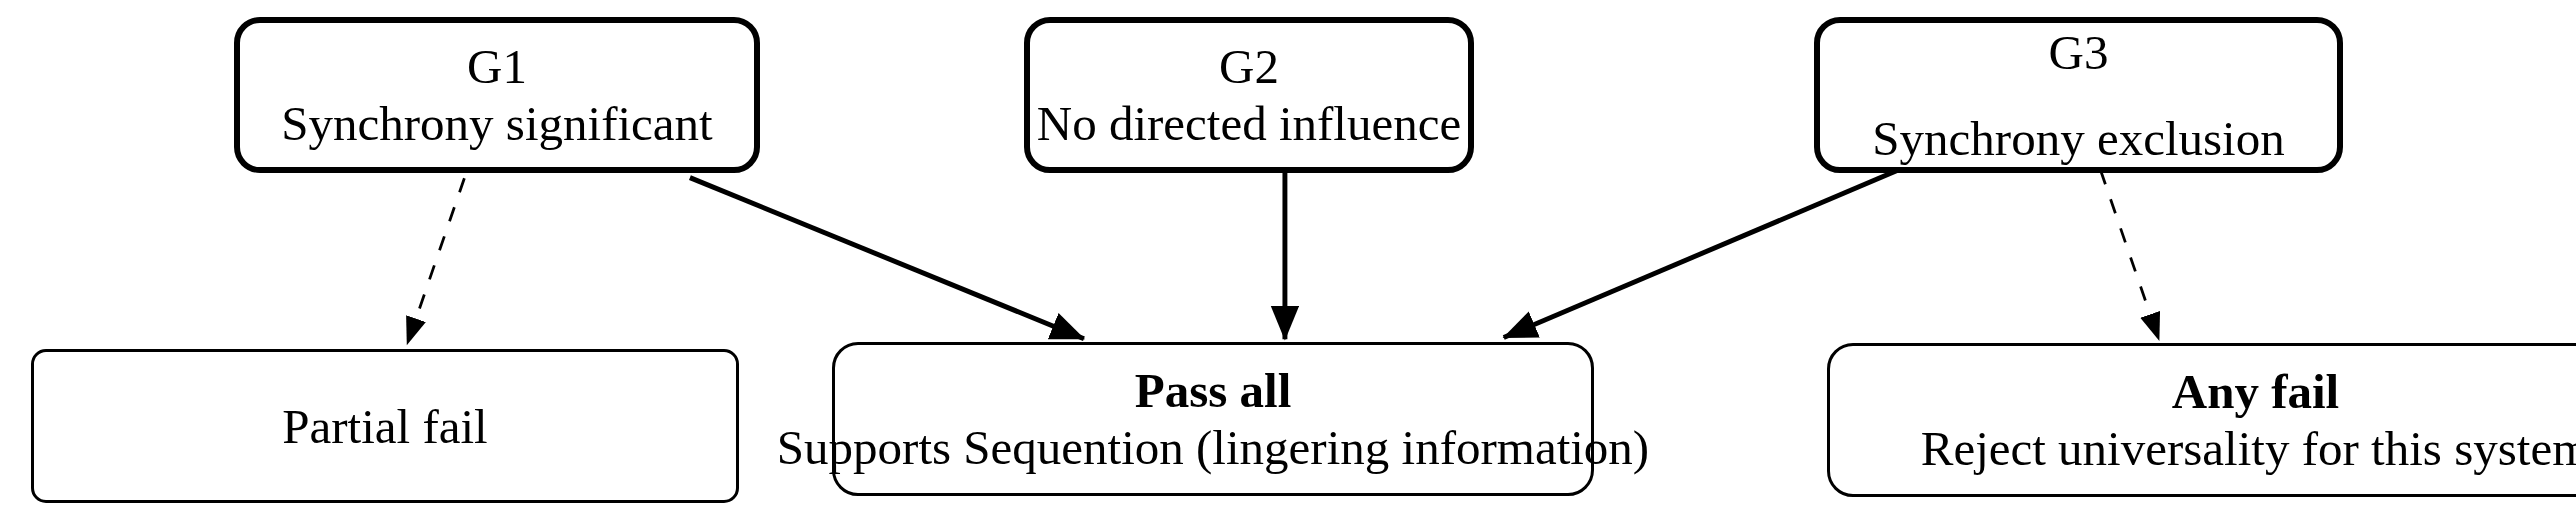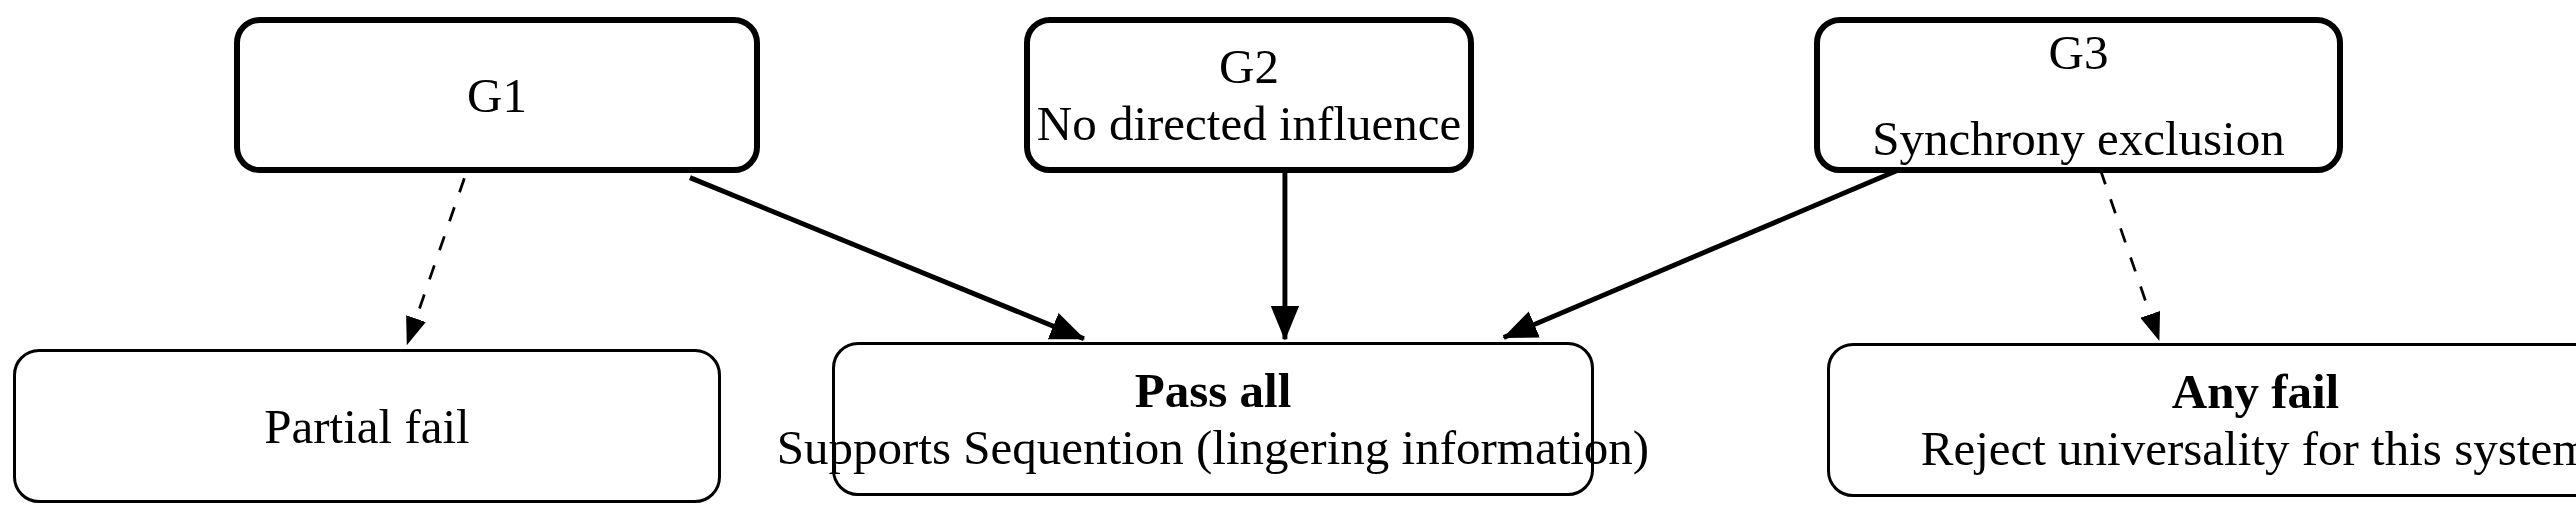--- a/index.html
+++ b/index.html
@@ -38,40 +38,41 @@
     border-radius: 26px;
   }
   .outcome {
     height: 154px;
     border: 3.7px solid #000000;
     border-radius: 26px;
   }
   #gate-g1 { left: 234px;  width: 526px; }
   #gate-g2 { left: 1024px; width: 450px; }
   #gate-g3 { left: 1814px; width: 529px; gap: 29px; }
-  #outcome-partial { left: 13px;   top: 349px; width: 708px; }
+  #outcome-partial { left: 31px;   top: 349px; width: 708px; border-radius: 15px; }
   #outcome-pass    { left: 832px; top: 342px; width: 762px; }
   #outcome-any     { left: 1827px; top: 343px; width: 857px; }
   .title-bold { font-weight: bold; }
   .arrow-layer {
     position: absolute;
     left: 0; top: 0;
     width: 2576px;
     height: 520px;
     z-index: 3;
     pointer-events: none;
   }
 </style>
 </head>
 <body>
 
 <div class="canvas">
 
   <div class="node gate" id="gate-g1">
     <span>G1</span>
+    <span>Synchrony significant</span>
   </div>
 
   <div class="node gate" id="gate-g2">
     <span>G2</span>
     <span>No directed influence</span>
   </div>
 
   <div class="node gate" id="gate-g3">
     <span>G3</span>
     <span>Synchrony exclusion</span>

